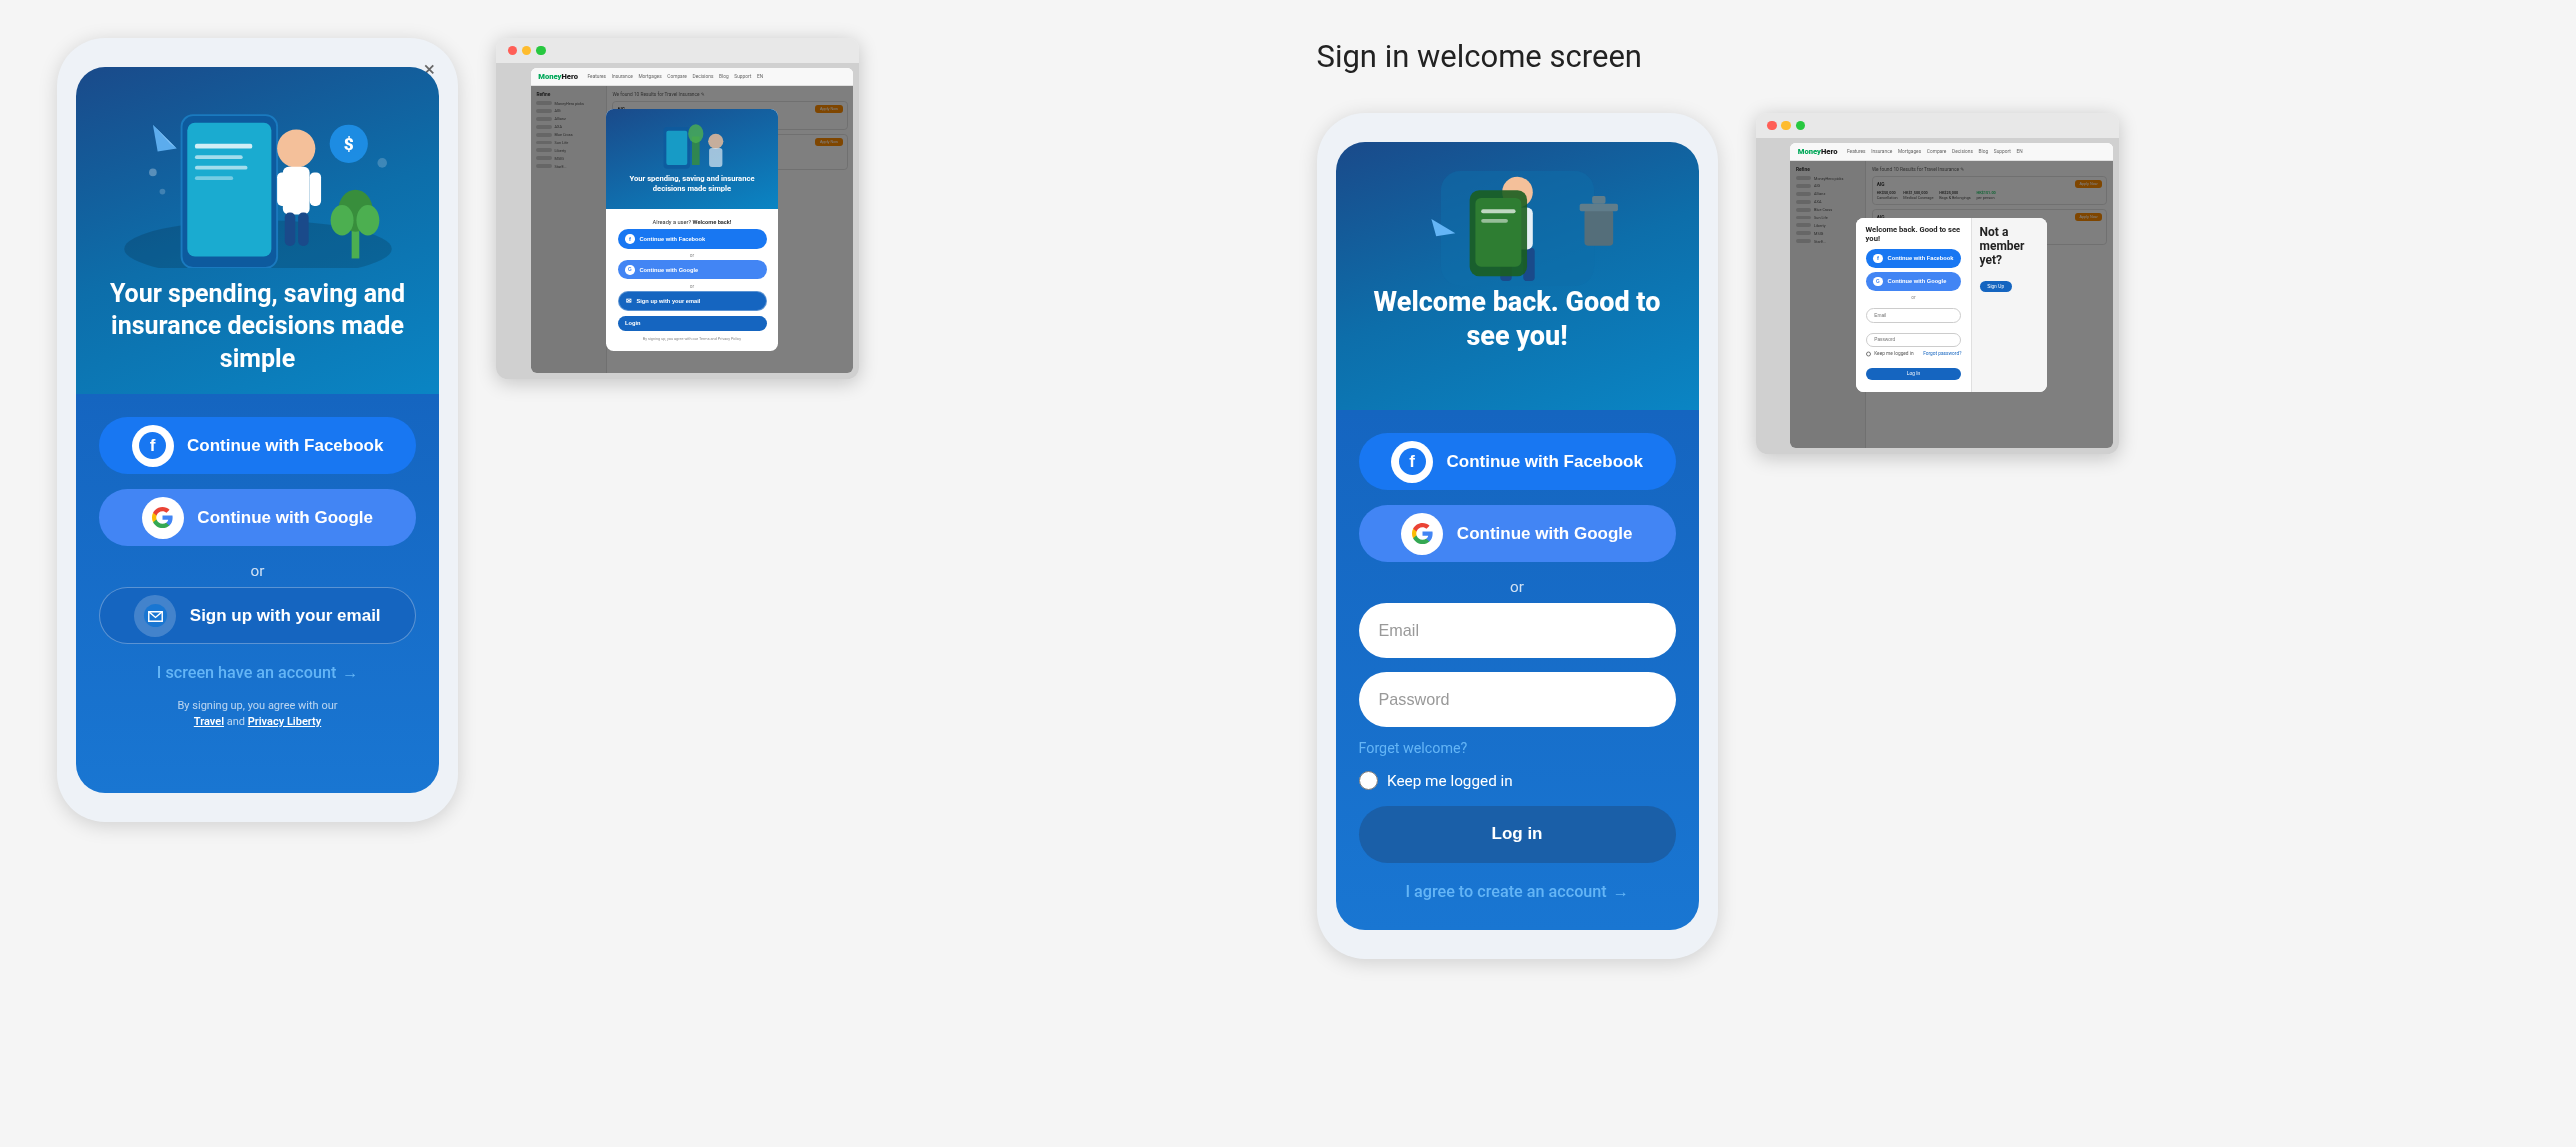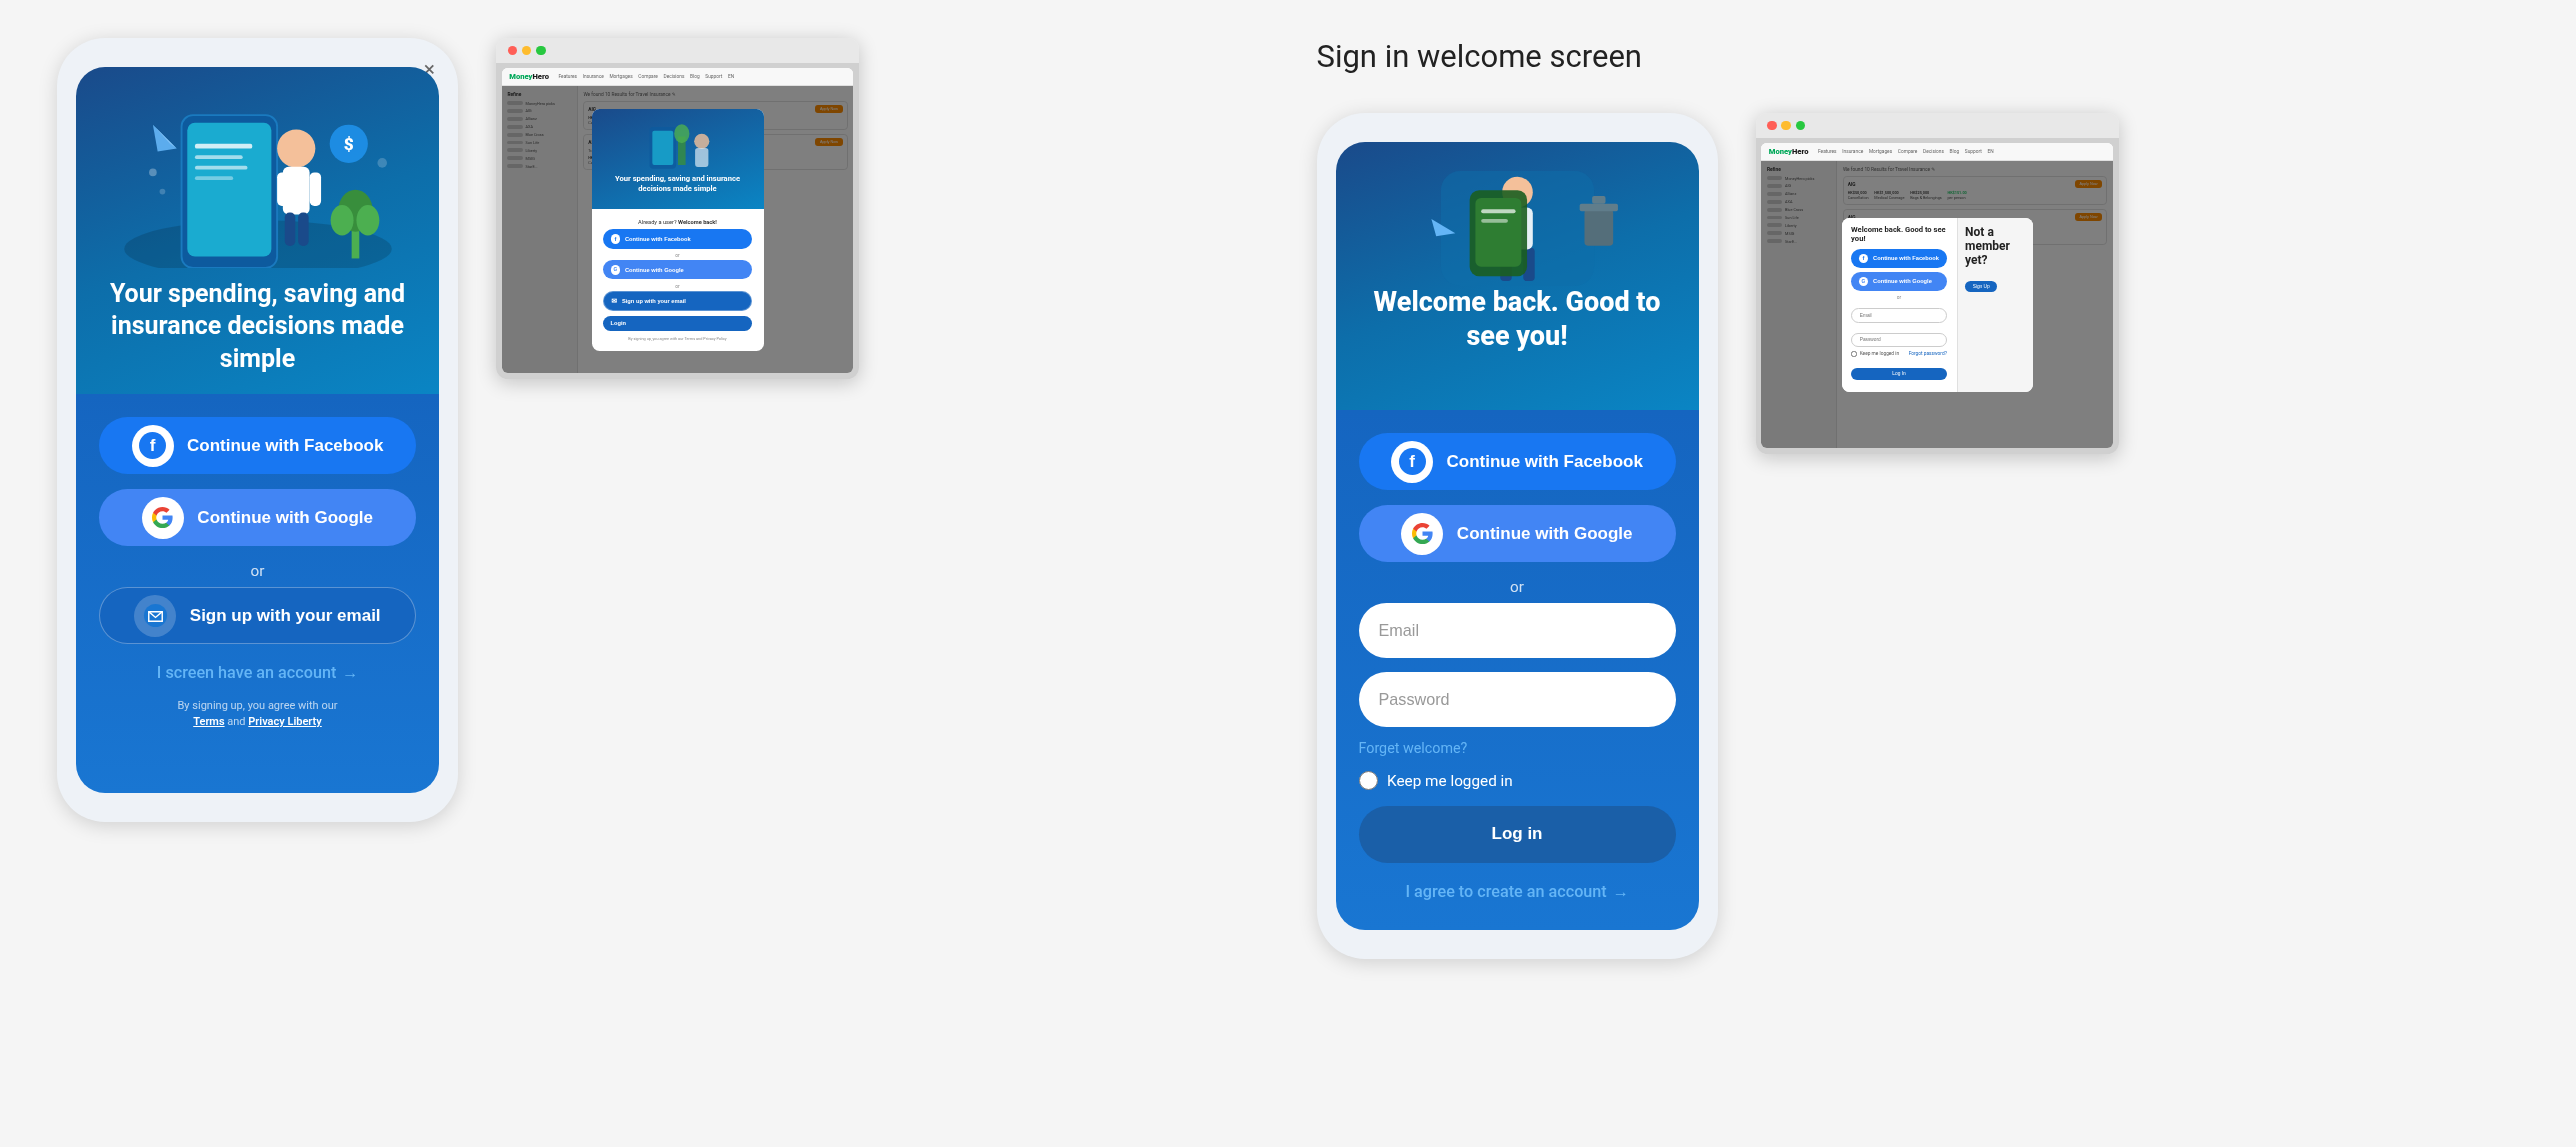--- a/index.html
+++ b/index.html
@@ -238,20 +238,21 @@
     .dot-yellow { background: #febc2e; }
     .dot-green { background: #28c840; }
     .browser-content {
       background: #d0d0d0;
       padding: 5.7px;
     }
     .browser-inner {
       background: white;
       border-radius: 5.7px;
       overflow: hidden;
+      margin-left: 29px;
     }
     .browser-header {
       background: #f8f8f8;
       padding: 3.8px 7.6px;
       display: flex;
       align-items: center;
       gap: 3.8px;
       border-bottom: 1px solid #e0e0e0;
     }
     .browser-logo {
@@ -545,21 +546,21 @@
           </button>
 
           <div class="already-account">
             <span>I screen have an account</span>
             <span>→</span>
           </div>
 
           <div class="signup-terms">
             <span>By signing up, you agree with our</span>
             <br>
-            <a href="#">Terms</a>
+            <a href="#">Travel</a>
             <span>and</span>
             <a href="#">Privacy Liberty</a>
           </div>
         </div>
       </div>
 
       <div class="browser-mockup">
         <div class="browser-bar">
           <div class="browser-dots">
             <div class="dot dot-red"></div>

